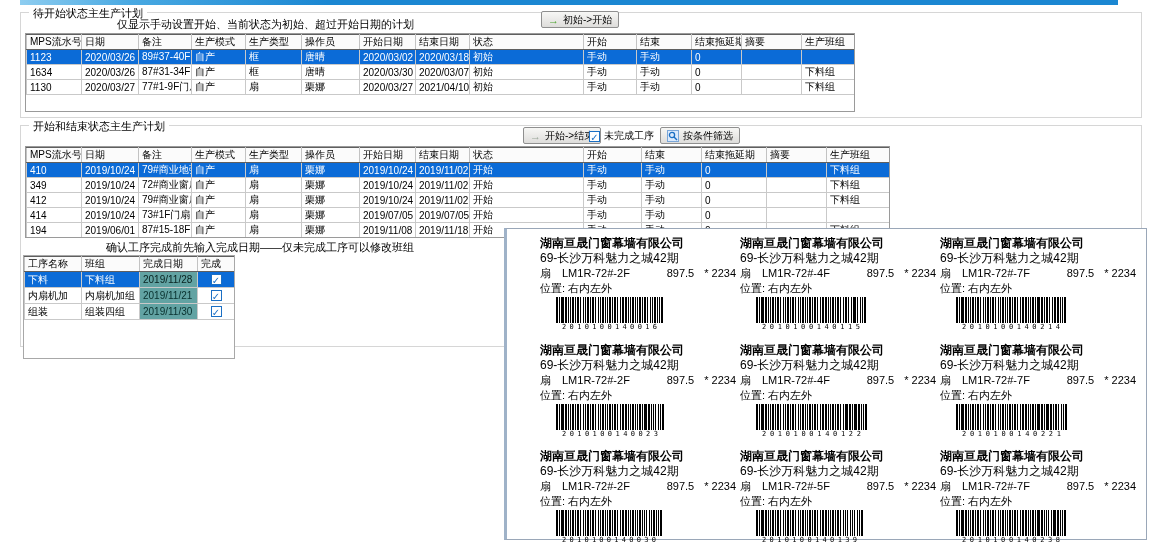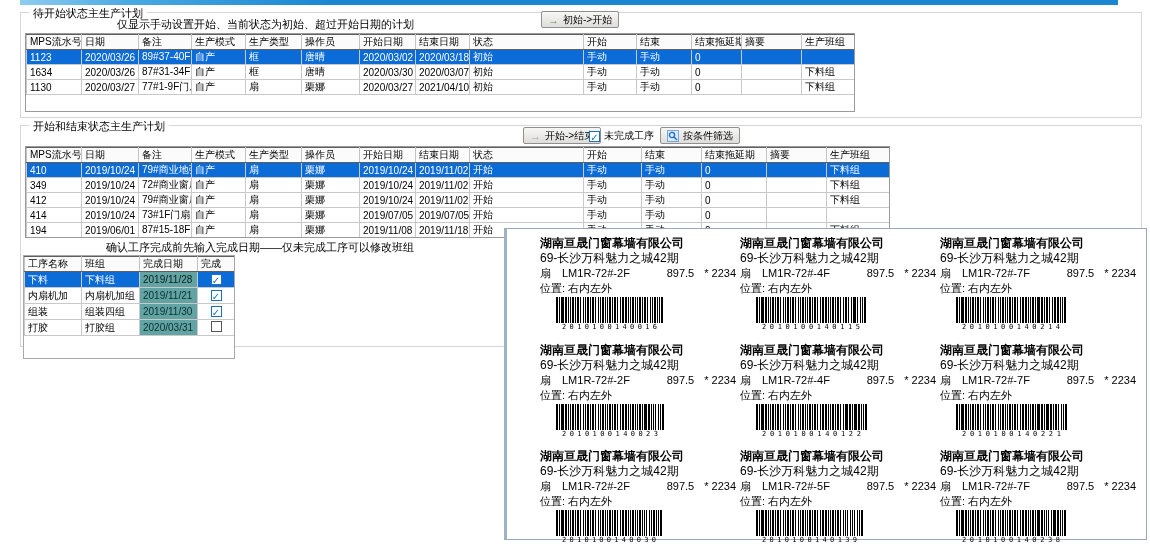--- a/index.html
+++ b/index.html
@@ -341,26 +341,20 @@
               <td>内扇机加组</td>
               <td class="teal">2019/11/21</td>
               <td class="center"><span class="cbx" style="border-color: rgb(27, 111, 196);">✓</span></td>
             </tr>
             <tr>
               <td>组装</td>
               <td>组装四组</td>
               <td class="teal">2019/11/30</td>
               <td class="center"><span class="cbx" style="border-color: rgb(27, 111, 196);">✓</span></td>
             </tr>
-            <tr>
-              <td>打胶</td>
-              <td>打胶组</td>
-              <td class="teal">2020/03/31</td>
-              <td class="center"><span class="cbx"></span></td>
-            </tr>
           </tbody>
         </table>
       </div>
   </div>
 
   <div class="panel" id="label-panel">
       <div class="label-cell" style="left: 33px; top: 6px;"><div class="lab-co">湖南亘晟门窗幕墙有限公司</div><div class="lab-proj">69-长沙万科魅力之城42期</div><div class="lab-item">
           <span class="t">扇</span>
           <span class="m">LM1R-72#-2F</span>
           <span class="s">897.5</span>

